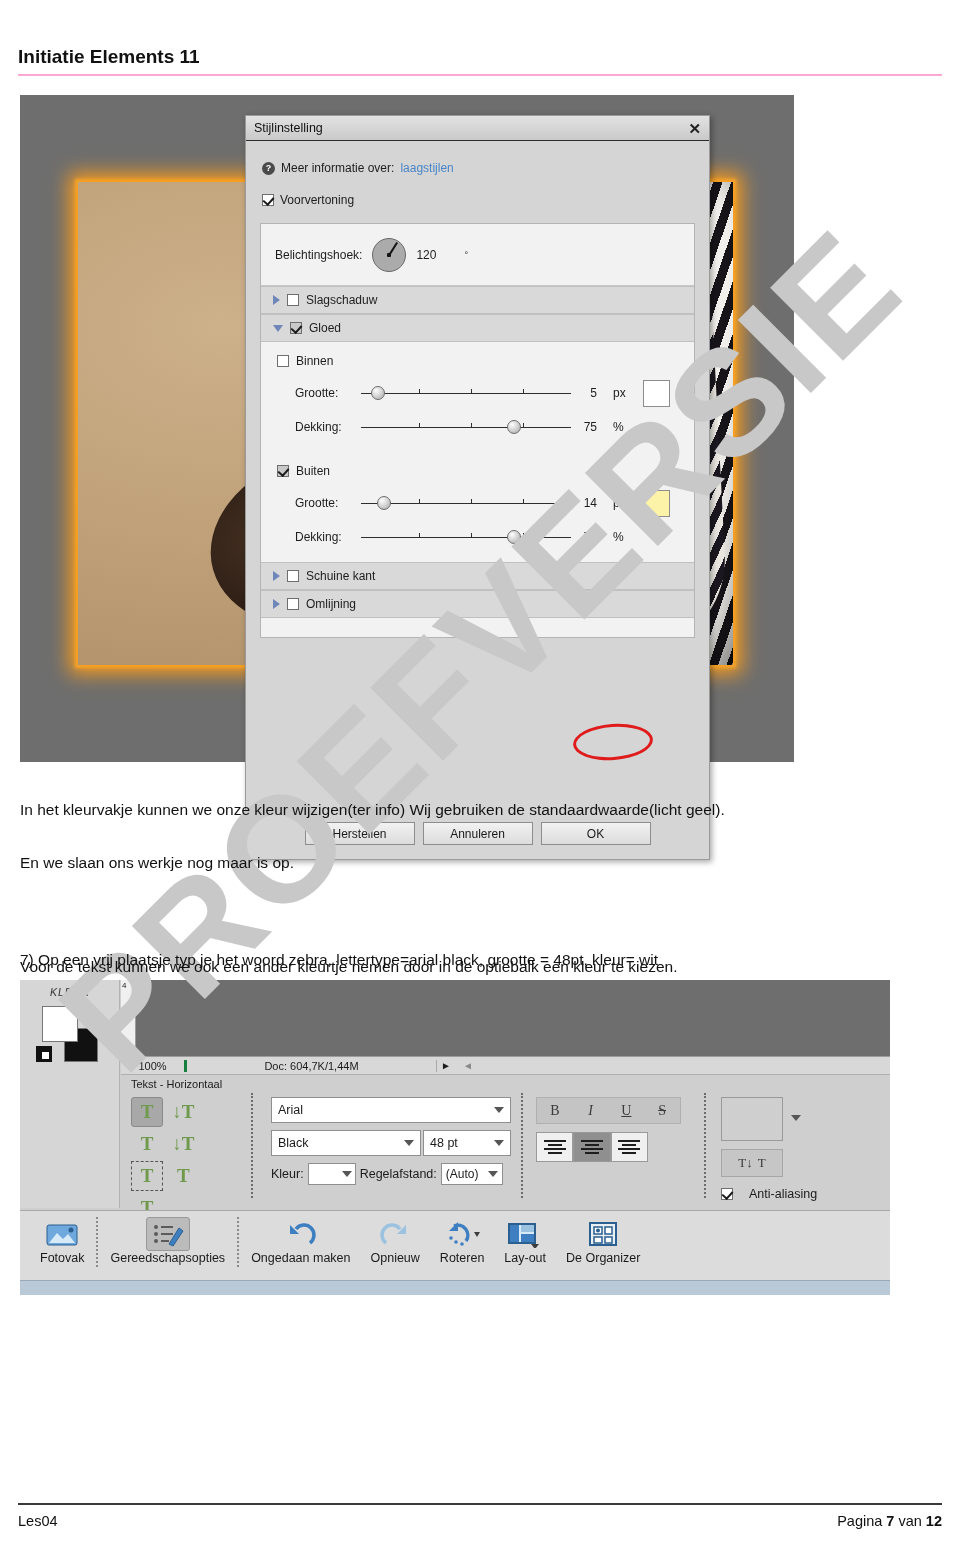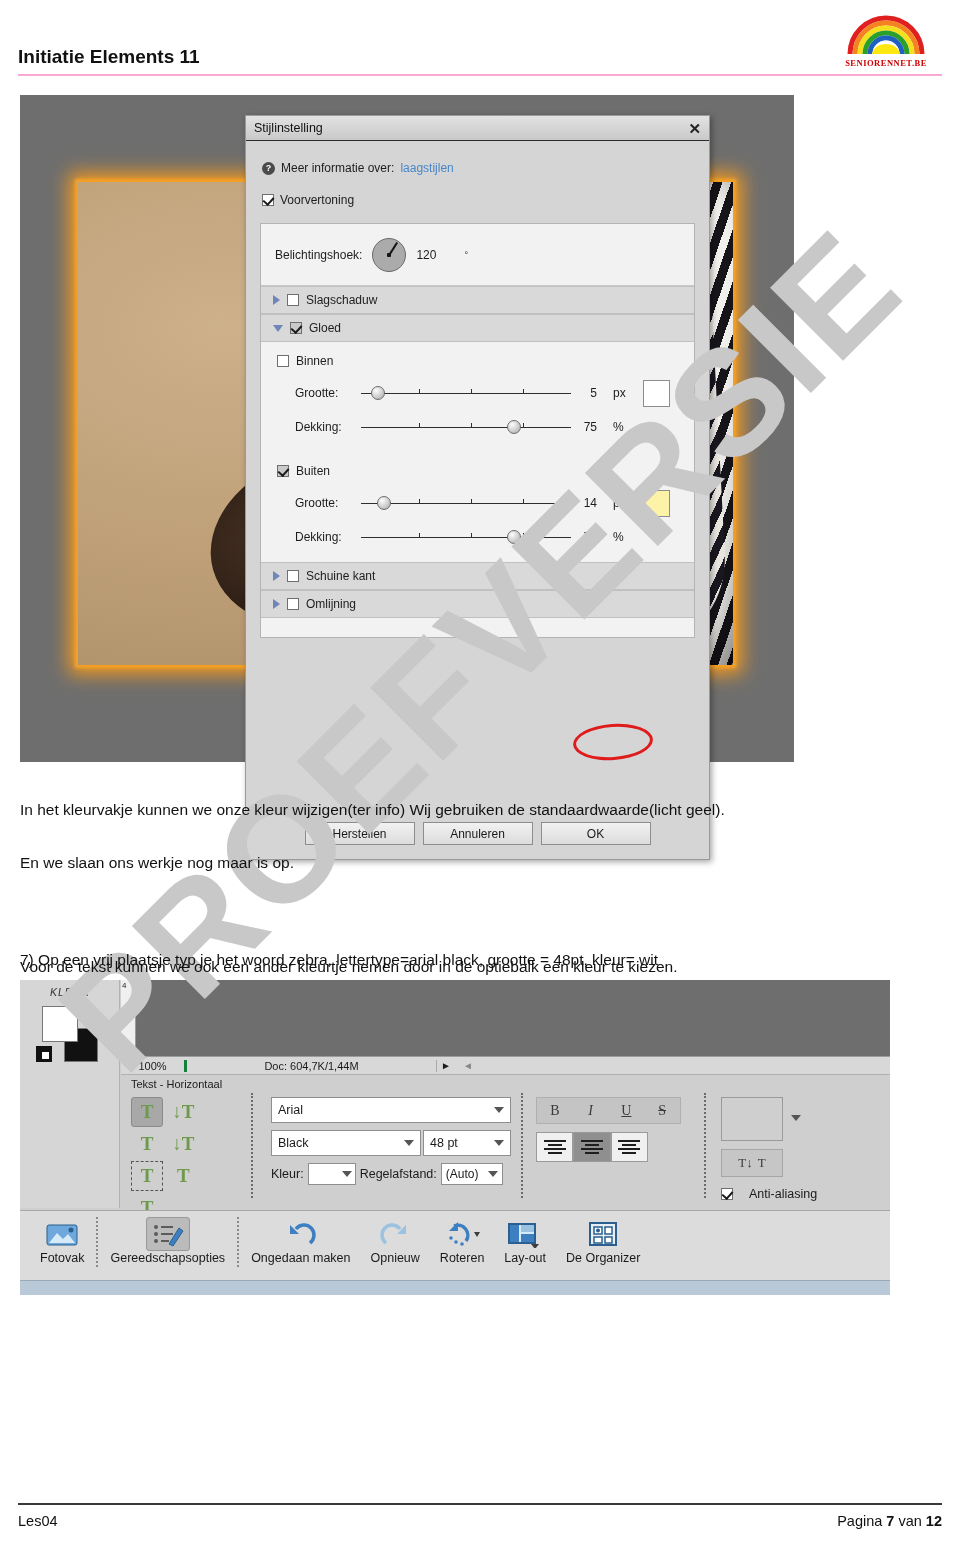--- a/index.html
+++ b/index.html
@@ -345,32 +345,20 @@
 </style>
 </head>
 <body>
 
 <div id="watermark">
   <span>PROEFVERSIE</span>
 </div>
 
 <div id="header">
   <div id="doc-title">Initiatie Elements 11</div>
-  <div id="logo">
-    <svg class="rainbow" viewBox="0 0 80 42">
-      <path d="M4 42 A36 36 0 0 1 76 42" fill="none" stroke="#e02020" stroke-width="5"></path>
-      <path d="M9 42 A31 31 0 0 1 71 42" fill="none" stroke="#f58220" stroke-width="5"></path>
-      <path d="M14 42 A26 26 0 0 1 66 42" fill="none" stroke="#f5e020" stroke-width="5"></path>
-      <path d="M19 42 A21 21 0 0 1 61 42" fill="none" stroke="#2aa02a" stroke-width="5"></path>
-      <path d="M24 42 A16 16 0 0 1 56 42" fill="none" stroke="#2060c0" stroke-width="5"></path>
-      <path d="M29 42 A11 11 0 0 1 51 42" fill="none" stroke="#ffffff" stroke-width="5"></path>
-      <ellipse cx="40" cy="43" rx="14" ry="11" fill="#ffe812"></ellipse>
-    </svg>
-    <div class="ltext">SENIORENNET.BE</div>
-  </div>
 </div>
 
 <div id="shot1">
   <div id="zebra-wrap">
     <div id="zebra-glow"></div>
     <div id="zebra-photo">
       <div class="zbody"></div>
       <div class="zneck"></div>
       <div class="zear"></div>
       <div class="zear2"></div>

